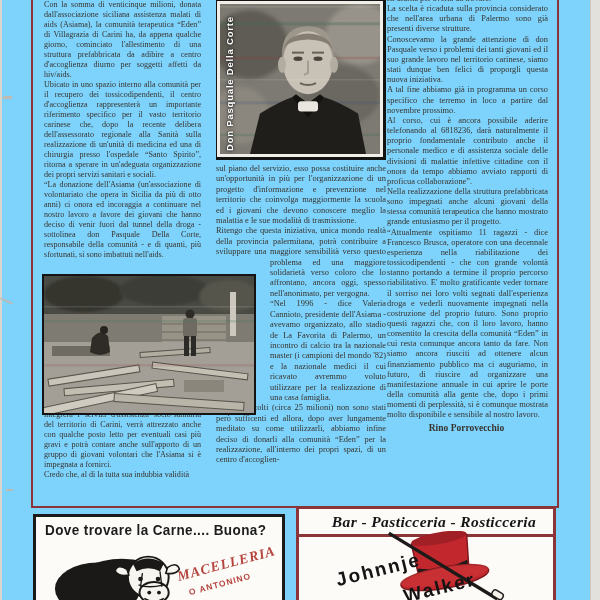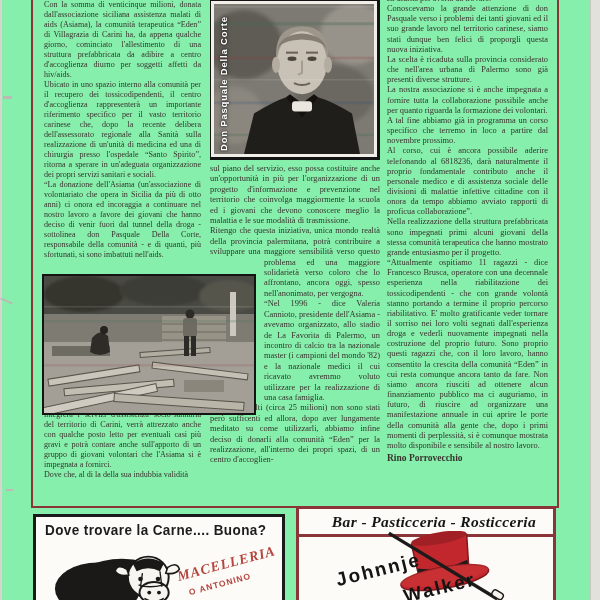--- a/index.html
+++ b/index.html
@@ -1,35 +1,35 @@
 <!DOCTYPE html>
 <html><head>
 <meta charset="utf-8">
 <style>
   html,body{margin:0;padding:0;}
-  .page{position:relative;width:600px;height:600px;background:#86efac;overflow:hidden;
+  .page{position:relative;width:600px;height:600px;background:#7dd3fc;overflow:hidden;
         font-family:"Liberation Serif",serif;color:#38332d;}
   
   .scan-left{position:absolute;left:0;top:0;width:2px;height:600px;background:#d8d5cf;}
   .scan-right{position:absolute;right:0;top:0;width:9px;height:600px;background:#e3e1dc;border-left:1px solid #cac7c1;}
   .mark{position:absolute;background:#bdbab3;}
   .m1{left:3px;top:96px;width:9px;height:3px;}
   .m2{left:0;top:300px;width:13px;height:2px;transform:rotate(24deg);}
   .m3{left:6px;top:489px;width:7px;height:2px;}
   
   .frame{position:absolute;left:31px;top:-12px;width:524px;height:516px;border:2px solid #8c3538;}
   
   .col{position:absolute;text-align:justify;overflow:hidden;}
   .col p{margin:0;}
   .col1{left:44px;top:0;width:157px;height:504px;font-size:8.1px;line-height:10px;}
-  .col2{left:210px;top:0;width:170px;height:504px;font-size:8.4px;line-height:10.4px;}
+  .col2{left:216px;top:0;width:170px;height:504px;font-size:8.4px;line-height:10.4px;}
   .col3{left:387px;top:-6px;width:161px;height:511px;font-size:8.4px;line-height:10.15px;}
   .spacer-worksite{height:140px;}
   .intrude{float:left;width:46px;height:140px;margin:2px 8px 0 0;}
-  .byline{font-weight:bold;text-align:left;font-size:9.5px;margin-top:2px !important;padding-right:2px;}
+  .byline{font-weight:bold;text-align:center;font-size:9.5px;margin-top:2px !important;padding-right:2px;}
   
   .photo-priest{position:relative;width:172px;height:162px;margin:-2px 0 4px -2px;
         border:3px solid #131313;padding:3px;background:#f1eee8;box-sizing:border-box;}
   .photo-priest svg{display:block;width:100%;height:100%;}
   .vcaption{position:absolute;left:8px;top:10px;height:140px;writing-mode:vertical-rl;transform:rotate(180deg);
         color:#fff;font-family:"Liberation Sans",sans-serif;font-weight:bold;font-size:9.5px;
         letter-spacing:0.8px;text-shadow:0 0 2px rgba(0,0,0,.9),0 0 4px rgba(0,0,0,.6);}
   
   .photo-worksite{position:absolute;left:42px;top:274px;width:214px;height:141px;
         border:2px solid #141414;background:#928f88;z-index:5;box-sizing:border-box;}
@@ -67,21 +67,21 @@
   <div class="mark m3"></div>
 
   <div class="frame"></div>
 
   <div class="col col1">
     <p>Con la somma di venticinque milioni, donata dall'associazione siciliana assistenza malati di aids (Asiama), la comunità terapeutica “Eden” di Villagrazia di Carini ha, da appena qualche giorno, cominciato l'allestimento di una struttura prefabbricata da adibire a centro d'accoglienza diurno per soggetti affetti da hiv/aids.</p>
     <p>Ubicato in uno spazio interno alla comunità per il recupero dei tossicodipendenti, il centro d'accoglienza rappresenterà un importante riferimento specifico per il vasto territorio carinese che, dopo la recente delibera dell'assessorato regionale alla Sanità sulla realizzazione di un'unità di medicina ed una di chirurgia presso l'ospedale “Santo Spirito”, ritorna a sperare in un'adeguata organizzazione dei propri servizi sanitari e sociali.</p>
     <p>“La donazione dell'Asiama (un'associazione di volontariato che opera in Sicilia da più di otto anni) ci onora ed incoraggia a continuare nel nostro lavoro a favore dei giovani che hanno deciso di venir fuori dal tunnel della droga - sottolinea don Pasquale Della Corte, responsabile della comunità - e di quanti, più sfortunati, si sono imbattuti nell'aids.</p>
     <div class="spacer-worksite"></div>
     <p>Il nuovo centro d'accoglienza diurno, che integrerà i servizi d'assistenza socio-sanitaria del territorio di Carini, verrà attrezzato anche con qualche posto letto per eventuali casi più gravi e potrà contare anche sull'apporto di un gruppo di giovani volontari che l'Asiama si è impegnata a fornirci.</p>
-    <p>Dove che, al di la della sua indubbia validità</p>
+    <p>Credo che, al di la tutta sua indubbia validità</p>
   </div>
 
   <div class="col col2">
     <div class="photo-priest">
       <svg viewBox="0 0 160 148" preserveAspectRatio="none">
         <defs>
             <filter id="b1">
               <feGaussianBlur stdDeviation="2.2"></feGaussianBlur>
             </filter>
           </defs>
@@ -115,26 +115,25 @@
       <div class="vcaption">Don Pasquale Della Corte</div>
     </div>
     <p>sul piano del servizio, esso possa costituire anche un'opportunità in più per l'organizzazione di un progetto d'informazione e prevenzione nel territorio che coinvolga maggiormente la scuola ed i giovani che devono conoscere meglio la malattia e le sue modalità di trasmissione.</p>
     <p><span>Ritengo che questa iniziativa, unica mondo realtà della provincia palermitana, potrà contribuire a sviluppare una maggiore sensibilità </span><span class="intrude"></span><span>verso questo problema ed una maggiore solidarietà verso coloro che lo affrontano, ancora oggi, spesso nell'anonimato, per vergogna.</span></p>
     <p>“Nel 1996 - dice Valeria Cannioto, presidente dell'Asiama - avevamo organizzato, allo stadio de La Favorita di Palermo, un incontro di calcio tra la nazionale master (i campioni del mondo '82) e la nazionale medici il cui ricavato avremmo voluto utilizzare per la realizzazione di una casa famiglia.</p>
     <p>I fondi raccolti (circa 25 milioni) non sono stati però sufficenti ed allora, dopo aver lungamente meditato su come utilizzarli, abbiamo infine deciso di donarli alla comunità “Eden” per la realizzazione, all'interno dei propri spazi, di un centro d'accoglien-</p>
   </div>
 
   <div class="col col3">
     <p>za diurna per averla da trovare.</p>
+    <p>La scelta è ricaduta sulla provincia considerato che nell'area urbana di Palermo sono già presenti diverse strutture.</p>
     <p>Conoscevamo la grande attenzione di don Pasquale verso i problemi dei tanti giovani ed il suo grande lavoro nel territorio carinese, siamo stati dunque ben felici di proporgli questa nuova iniziativa.</p>
-    <p>La scelta è ricaduta sulla provincia considerato che nell'area urbana di Palermo sono già presenti diverse strutture.</p>
-    <p>La nostra associazione si è anche impegnata a fornire tutta la collaborazione possibile anche per quanto riguarda la formazione dei volontari.</p>
     <p>A tal fine abbiamo già in programma un corso specifico che terremo in loco a partire dal novembre prossimo.</p>
     <p>Al corso, cui è ancora possibile aderire telefonando al 6818236, darà naturalmente il proprio fondamentale contributo anche il personale medico e di assistenza sociale delle divisioni di malattie infettive cittadine con il onora da tempo abbiamo avviato rapporti di proficua collaborazione”.</p>
-    <p>Nella realizzazione della struttura prefabbricata sono impegnati primi alcuni giovani della stessa comunità terapeutica che hanno mostrato grande entusiasmo per il progetto.</p>
+    <p>Nella realizzazione della struttura prefabbricata sono impegnati anche alcuni giovani della stessa comunità terapeutica che hanno mostrato grande entusiasmo per il progetto.</p>
     <p>“Attualmente ospitiamo 11 ragazzi - dice Francesco Brusca, operatore con una decennale esperienza nella riabilitazione dei tossicodipendenti - che con grande volontà stanno portando a termine il proprio percorso riabilitativo. E' molto gratificante veder tornare il sorriso nei loro volti segnati dall'esperienza droga e vederli nuovamente impegnati nella costruzione del proprio futuro. Sono proprio questi ragazzi che, con il loro lavoro, hanno consentito la crescita della comunità “Eden” in cui resta comunque ancora tanto da fare. Non siamo ancora riusciti ad ottenere alcun finanziamento pubblico ma ci auguriamo, in futuro, di riuscire ad organizzare una manifestazione annuale in cui aprire le porte della comunità alla gente che, dopo i primi momenti di perplessità, si è comunque mostrata molto disponibile e sensibile al nostro lavoro.</p>
     <p class="byline">Rino Porrovecchio</p>
   </div>
 
   <div class="photo-worksite">
     <svg viewBox="0 0 210 137" preserveAspectRatio="none">
       <defs>
           <filter id="b2">
             <feGaussianBlur stdDeviation="1.8"></feGaussianBlur>
           </filter>

